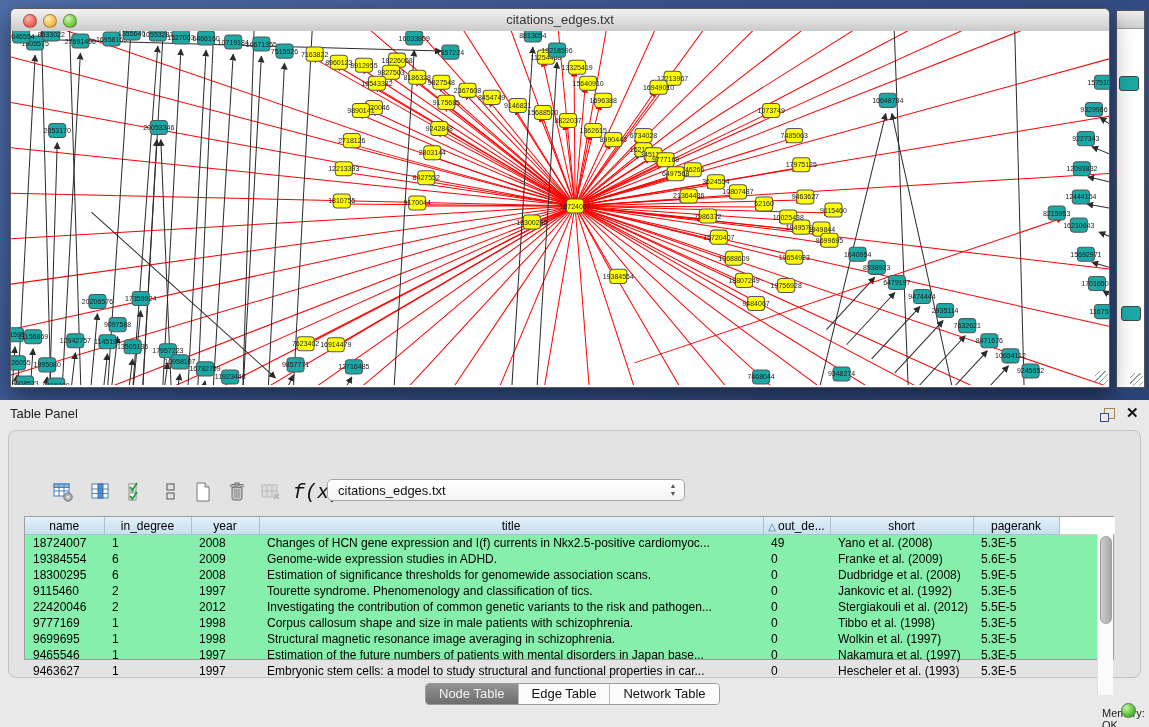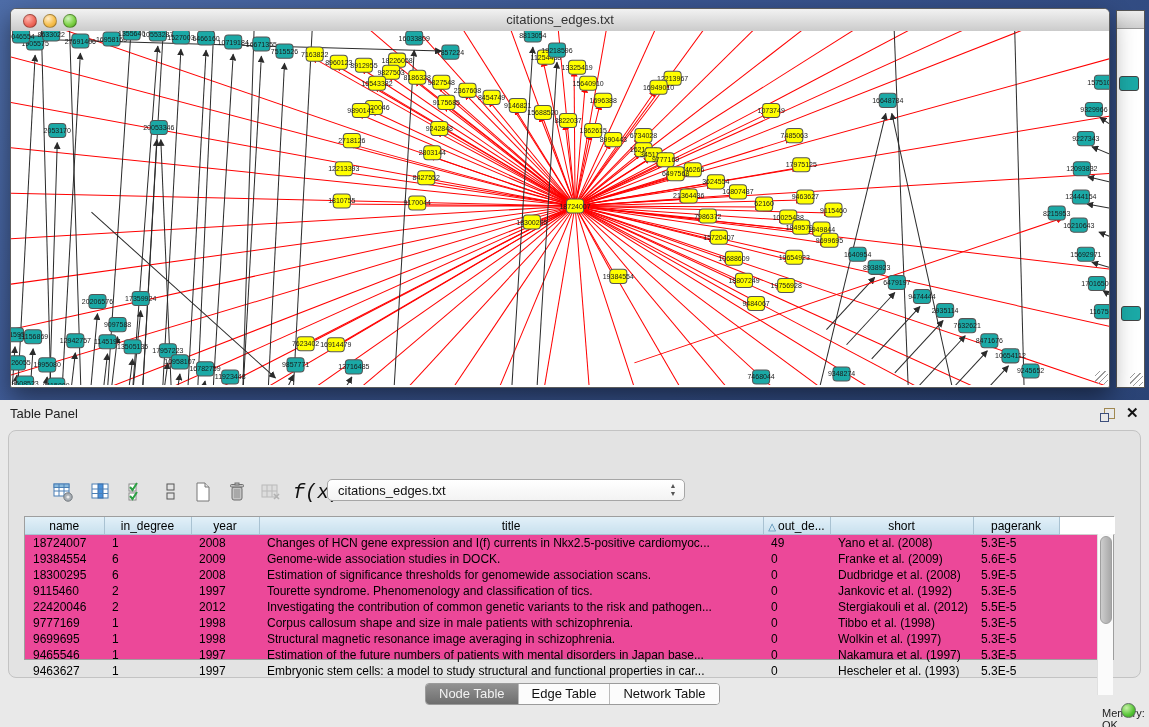--- a/index.html
+++ b/index.html
@@ -46,21 +46,21 @@
   .tbtn{position:absolute;top:47px;width:28px;height:28px;background:transparent;border:0;padding:0;}
   .tbtn svg{display:block;margin:auto;}
   .fx{font-family:Liberation Mono, monospace;font-style:italic;font-size:20px;color:#111;}
 
   .combo{position:absolute;left:318px;top:48px;width:358px;height:22px;border:1px solid #a6a6a6;
     border-radius:5px;background:linear-gradient(#ffffff,#f3f3f3);font-size:13px;line-height:22px;
     color:#111;padding-left:10px;box-sizing:border-box;}
   .stepper{position:absolute;right:4px;top:2px;width:14px;height:18px;color:#555;font-size:7px;
     line-height:8px;text-align:center;}
 
-  .table-wrap{position:absolute;left:15px;top:85px;width:1090px;height:144px;background:#ec4899;
+  .table-wrap{position:absolute;left:15px;top:85px;width:1090px;height:144px;background:#86efac;
     border:1px solid #9e9e9e;box-sizing:border-box;}
   table{border-collapse:collapse;table-layout:fixed;width:100%;font-size:12px;color:#000;}
   thead th{background:linear-gradient(#e2f0f8,#c8e0ee);border:1px solid #a9c2d2;border-top:none;
     height:17px;padding:0;font-weight:normal;font-size:12px;text-align:center;overflow:hidden;white-space:nowrap;}
   thead th:first-child{border-left:none}
   thead th.filler{background:#fff;border-right:none;border-bottom:1px solid #cfcfcf;}
   tbody td{height:16px;padding:0 2px 0 8px;white-space:nowrap;overflow:hidden;border:0;}
   .sort-tri{color:#3a7ca8;font-size:10px;padding-right:2px;}
   .vscroll{position:absolute;right:0;top:17px;width:15px;height:161px;background:#fbfbfb;border-left:1px solid #e0e0e0;}
   .vthumb{position:absolute;left:2px;top:2px;width:10px;height:86px;border:1px solid #9f9f9f;border-radius:6px;
@@ -619,21 +619,21 @@
               <td>Changes of HCN gene expression and I(f) currents in Nkx2.5-positive cardiomyoc...</td>
               <td>49</td>
               <td>Yano et al. (2008)</td>
               <td>5.3E-5</td>
               <td></td>
             </tr>
             <tr>
               <td>19384554</td>
               <td>6</td>
               <td>2009</td>
-              <td>Genome-wide association studies in DOCK.</td>
+              <td>Genome-wide expression studies in ADHD.</td>
               <td>0</td>
               <td>Franke et al. (2009)</td>
               <td>5.6E-5</td>
               <td></td>
             </tr>
             <tr>
               <td>18300295</td>
               <td>6</td>
               <td>2008</td>
               <td>Estimation of significance thresholds for genomewide association scans.</td>

